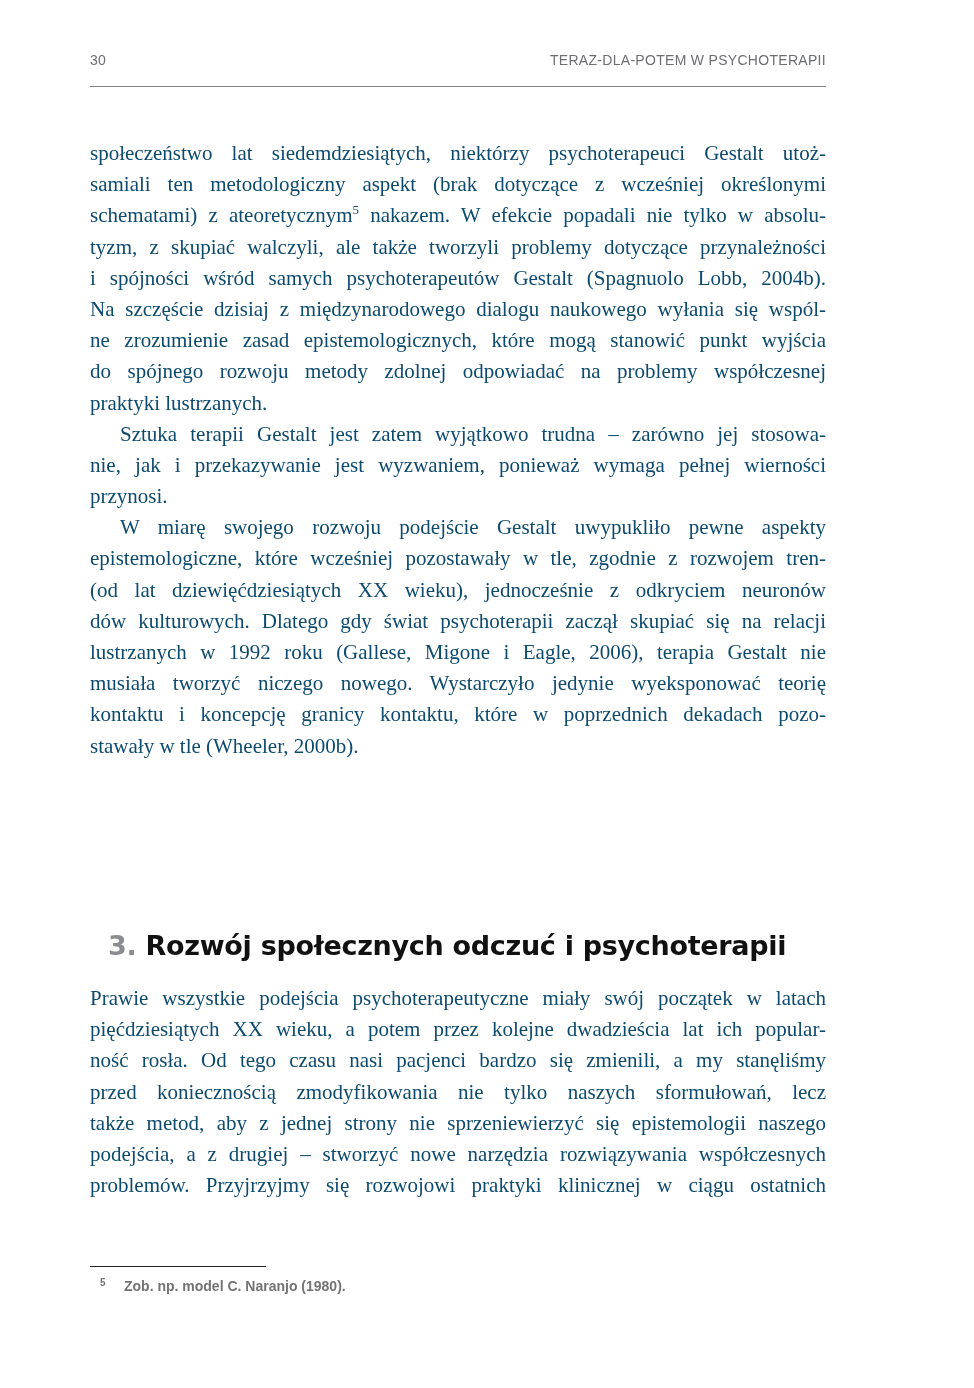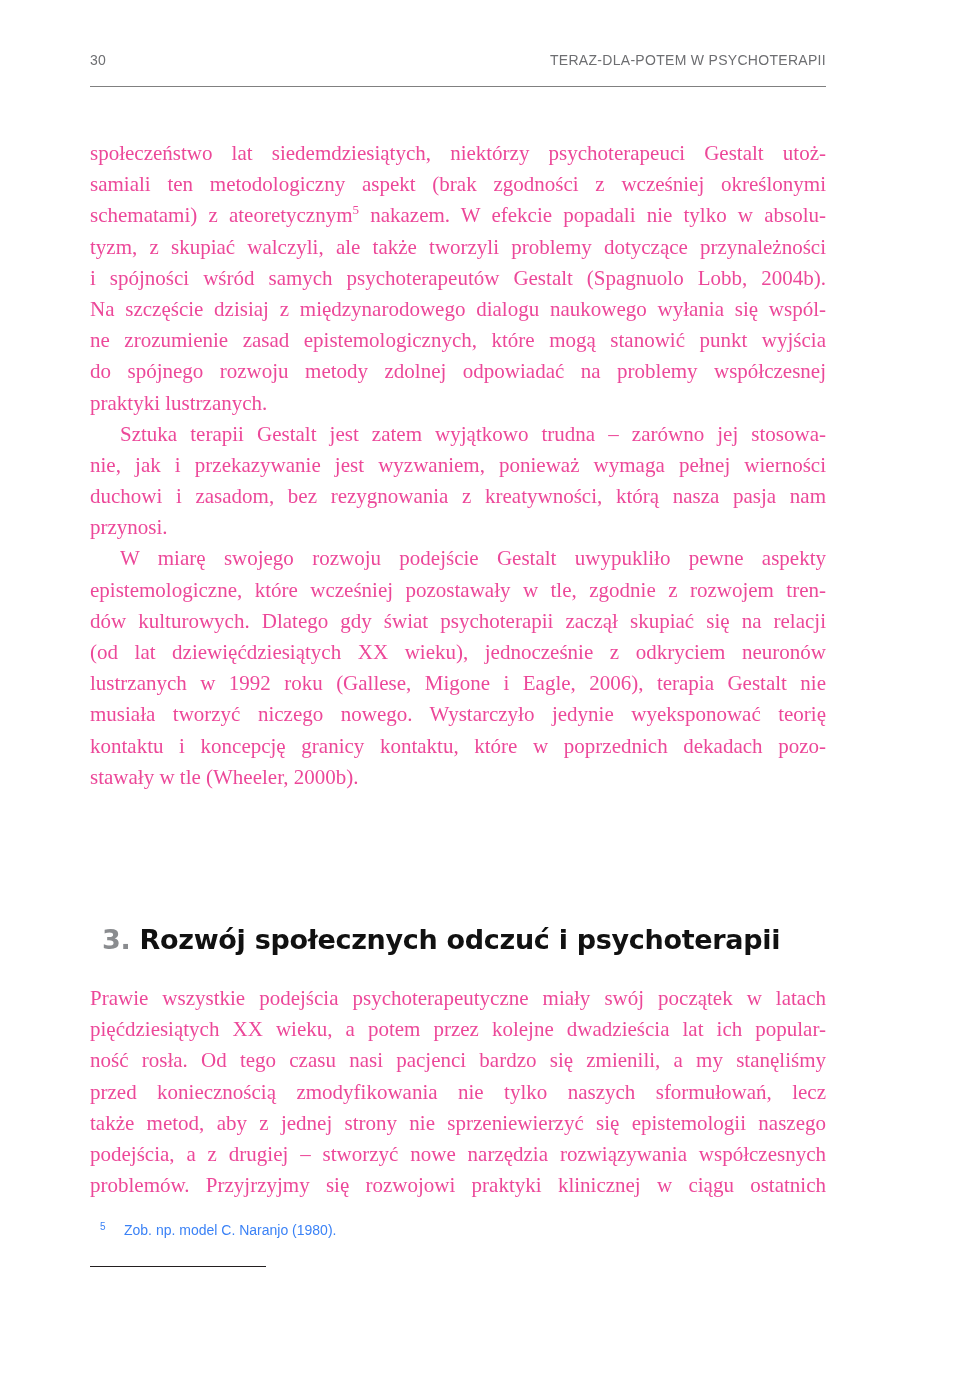--- a/index.html
+++ b/index.html
@@ -6,77 +6,76 @@
     body { width: 974px; height: 1388px; position: relative; overflow: hidden; }
     .page { position: absolute; left: 0; top: 0; width: 974px; height: 1388px; background: #fff; border-radius: 20px; }
 
     .running-head { position: absolute; left: 90px; top: 52px; width: 736px; height: 22px;
       font-family: "Liberation Sans", "DejaVu Sans", sans-serif; font-size: 14px; color: #6d6e71; letter-spacing: 0.2px; }
     .running-head .pageno { position: absolute; left: 0; top: 0; }
     .running-head .title { position: absolute; right: 0; top: 0; text-transform: uppercase; letter-spacing: 0.3px; text-align: center; }
     .head-rule { position: absolute; left: 90px; top: 86px; width: 736px; height: 1px; background: #808080; }
 
     .body { position: absolute; left: 90px; width: 736px;
-      font-family: "Liberation Serif", "DejaVu Serif", serif; font-size: 21px; color: #ec4899; }
+      font-family: "Liberation Serif", "DejaVu Serif", serif; font-size: 21px; color: #0c4a6e; }
     .line { display: block; height: 31.2px; line-height: 31.2px; white-space: nowrap;
       text-align: justify; text-align-last: justify; }
     .line.last { text-align-last: left; }
     .line.indent { padding-left: 30px; }
     sup { font-size: 13px; line-height: 0; vertical-align: 8px; }
 
     #block1 { top: 138px; }
 
     .section-heading { position: absolute; left: 90px; top: 912px; width: 736px;
       font-family: "DejaVu Sans", "Liberation Sans", sans-serif; font-weight: bold; font-size: 27px; color: #111;
       letter-spacing: -0.3px; }
     .section-heading .num { color: #8a8c8f; }
 
     #block3 { top: 983px; }
 
     .fn-rule { position: absolute; left: 90px; top: 1266px; width: 176px; height: 1px; background: #231f20; }
-    .footnote { position: absolute; left: 100px; top: 1221px; font-family: "Liberation Sans", "DejaVu Sans", sans-serif;
-      font-size: 14px; color: #3b82f6; }
+    .footnote { position: absolute; left: 100px; top: 1277px; font-family: "Liberation Sans", "DejaVu Sans", sans-serif;
+      font-size: 14px; color: #737373; font-weight: bold; }
     .footnote .fn-mark { font-size: 10px; vertical-align: 5px; display: inline-block; width: 24px; }
   </style>
 </head>
 <body>
 
 <div class="page">
 
   <div class="running-head">
     <span class="pageno">30</span>
     <span class="title">TERAZ-DLA-POTEM W PSYCHOTERAPII</span>
   </div>
   <div class="head-rule"></div>
 
   <div class="body" id="block1">
       <span class="line">społeczeństwo lat siedemdziesiątych, niektórzy psychoterapeuci Gestalt utoż-</span>
-      <span class="line">samiali ten metodologiczny aspekt (brak zgodności z wcześniej określonymi</span>
+      <span class="line">samiali ten metodologiczny aspekt (brak dotyczące z wcześniej określonymi</span>
       <span class="line">schematami) z ateoretycznym<sup>5</sup> nakazem. W efekcie popadali nie tylko w absolu-</span>
       <span class="line">tyzm, z skupiać walczyli, ale także tworzyli problemy dotyczące przynależności</span>
       <span class="line">i spójności wśród samych psychoterapeutów Gestalt (Spagnuolo Lobb, 2004b).</span>
       <span class="line">Na szczęście dzisiaj z międzynarodowego dialogu naukowego wyłania się wspól-</span>
       <span class="line">ne zrozumienie zasad epistemologicznych, które mogą stanowić punkt wyjścia</span>
       <span class="line">do spójnego rozwoju metody zdolnej odpowiadać na problemy współczesnej</span>
       <span class="line last">praktyki lustrzanych.</span>
       <span class="line indent">Sztuka terapii Gestalt jest zatem wyjątkowo trudna – zarówno jej stosowa-</span>
       <span class="line">nie, jak i przekazywanie jest wyzwaniem, ponieważ wymaga pełnej wierności</span>
-      <span class="line">duchowi i zasadom, bez rezygnowania z kreatywności, którą nasza pasja nam</span>
       <span class="line last">przynosi.</span>
       <span class="line indent">W miarę swojego rozwoju podejście Gestalt uwypukliło pewne aspekty</span>
       <span class="line">epistemologiczne, które wcześniej pozostawały w tle, zgodnie z rozwojem tren-</span>
+      <span class="line">(od lat dziewięćdziesiątych XX wieku), jednocześnie z odkryciem neuronów</span>
       <span class="line">dów kulturowych. Dlatego gdy świat psychoterapii zaczął skupiać się na relacji</span>
-      <span class="line">(od lat dziewięćdziesiątych XX wieku), jednocześnie z odkryciem neuronów</span>
       <span class="line">lustrzanych w 1992 roku (Gallese, Migone i Eagle, 2006), terapia Gestalt nie</span>
       <span class="line">musiała tworzyć niczego nowego. Wystarczyło jedynie wyeksponować teorię</span>
       <span class="line">kontaktu i koncepcję granicy kontaktu, które w poprzednich dekadach pozo-</span>
       <span class="line last">stawały w tle (Wheeler, 2000b).</span>
     </div>
 
-  <h2 class="section-heading" style="margin:12px;">
+  <h2 class="section-heading" style="margin:18px;">
     <span class="num">3.</span>
     <span>Rozwój społecznych odczuć i psychoterapii</span>
   </h2>
 
   <div class="body" id="block3">
       <span class="line">Prawie wszystkie podejścia psychoterapeutyczne miały swój początek w latach</span>
       <span class="line">pięćdziesiątych XX wieku, a potem przez kolejne dwadzieścia lat ich popular-</span>
       <span class="line">ność rosła. Od tego czasu nasi pacjenci bardzo się zmienili, a my stanęliśmy</span>
       <span class="line">przed koniecznością zmodyfikowania nie tylko naszych sformułowań, lecz</span>
       <span class="line">także metod, aby z jednej strony nie sprzeniewierzyć się epistemologii naszego</span>

